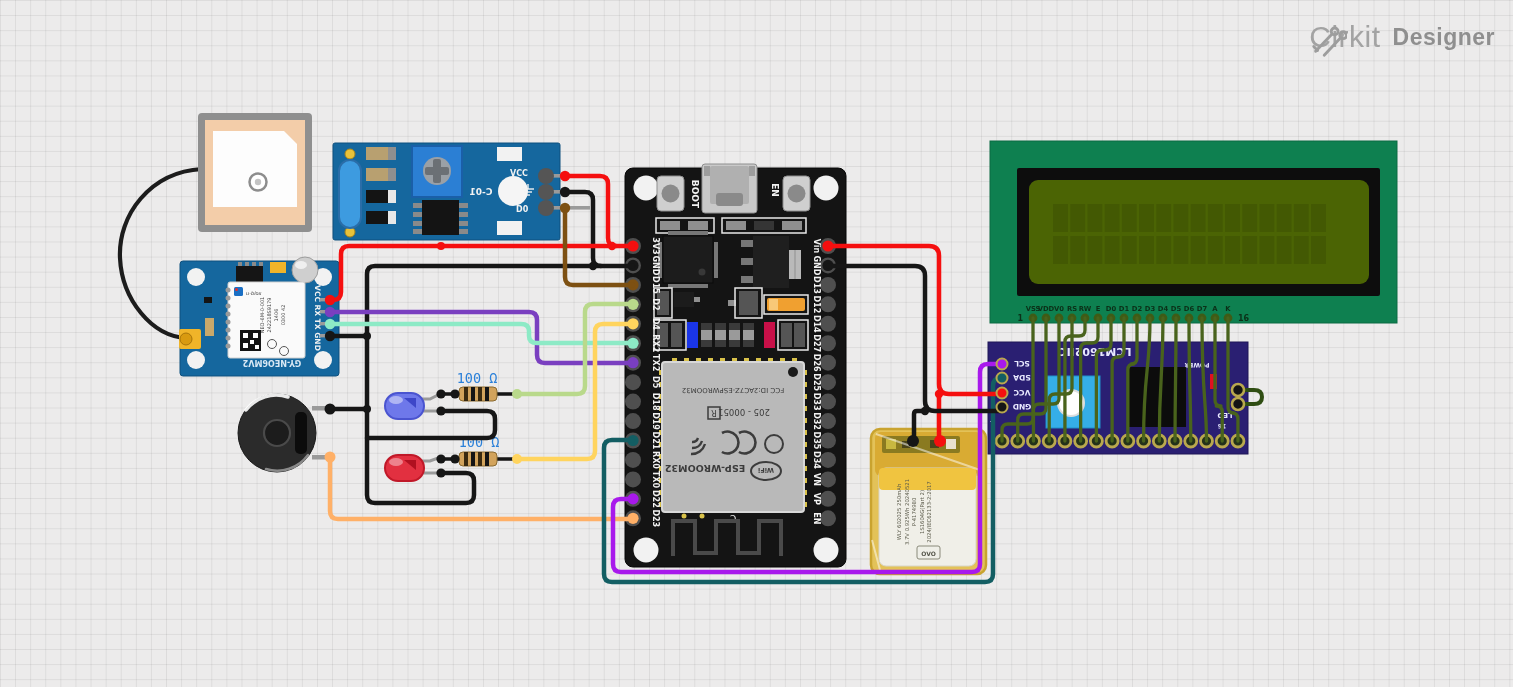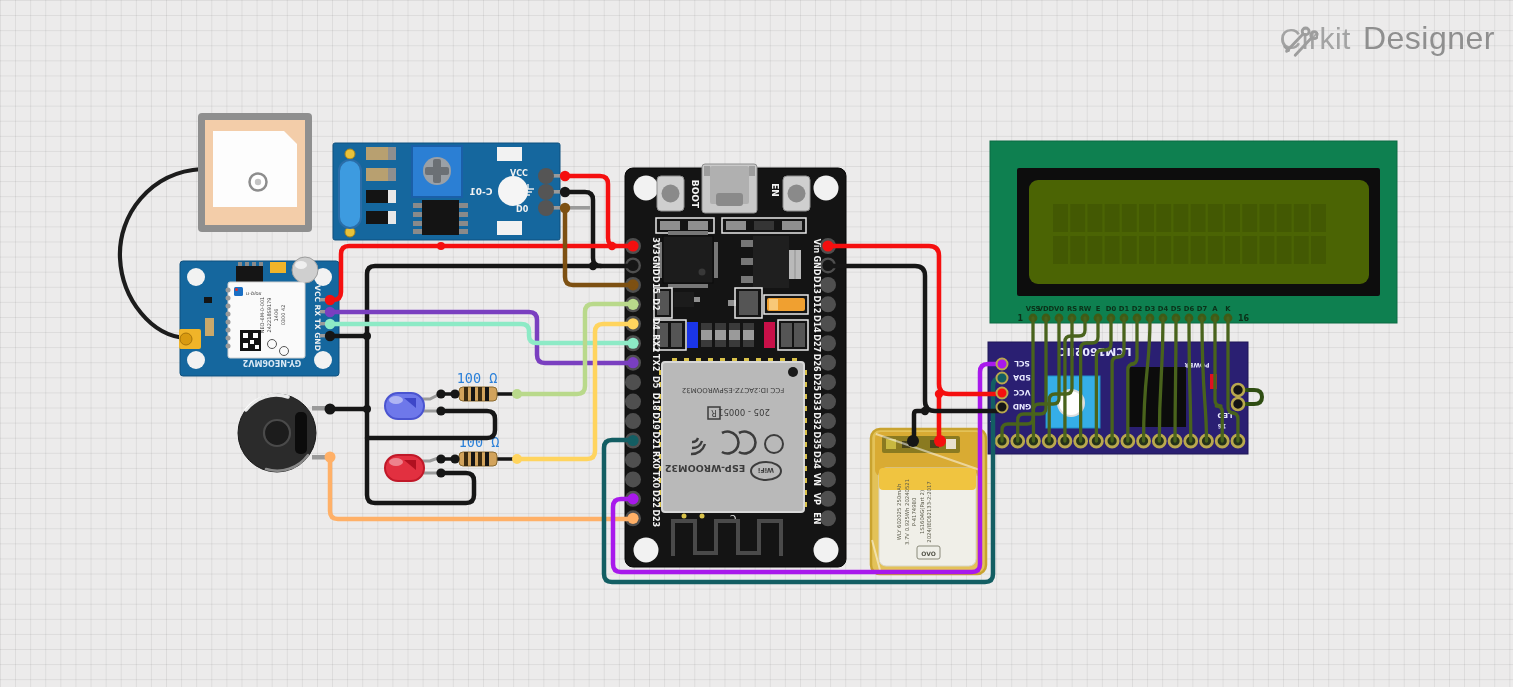--- a/index.html
+++ b/index.html
@@ -7,21 +7,21 @@
     position:relative;width:1513px;height:687px;overflow:hidden;
     background-color:#ecebeb;
     background-image:linear-gradient(rgba(0,0,0,.065) 1px,transparent 1px),
                      linear-gradient(90deg,rgba(0,0,0,.065) 1px,transparent 1px);
     background-size:15.1px 15.1px;
     font-family:"DejaVu Sans",sans-serif;
   }
   svg{position:absolute;left:0;top:0;}
   .logo{position:absolute;top:20px;right:18px;display:flex;align-items:center;gap:6px;color:#9d9d9d;}
   .logo .brand{font-family:"Liberation Sans",sans-serif;font-size:30px;font-weight:500;color:#a3a3a3;letter-spacing:.5px;}
-  .logo .product{font-family:"Liberation Sans",sans-serif;font-size:32px;font-weight:normal;color:#8f8f8f;margin-left:6px;letter-spacing:.5px;text-align:right;}
+  .logo .product{font-family:"Liberation Sans",sans-serif;font-size:23px;font-weight:bold;color:#8f8f8f;margin-left:6px;letter-spacing:.5px;text-align:right;}
   text{font-family:"DejaVu Sans",sans-serif;user-select:none;}
   .pinlbl{font-size:8px;font-weight:bold;fill:#f2f2f2;}
   .lcdlbl{font-size:6.8px;font-weight:bold;fill:#0b3018;}
   .lcdnum{font-size:8px;font-weight:bold;fill:#0b3018;}
   .bplbl{font-size:7.5px;font-weight:bold;fill:#e9e9ff;}
   .bptiny{font-size:6px;font-weight:bold;fill:#e9e9ff;}
   .ohm{font-family:"DejaVu Sans Mono",monospace;font-size:13.5px;fill:#2b80d9;}
   .modtxt{fill:#3c3c3c;}
   .battxt{font-size:5.3px;fill:#5a5a4a;}
   .wire{fill:none;stroke-linecap:round;stroke-linejoin:round;}

